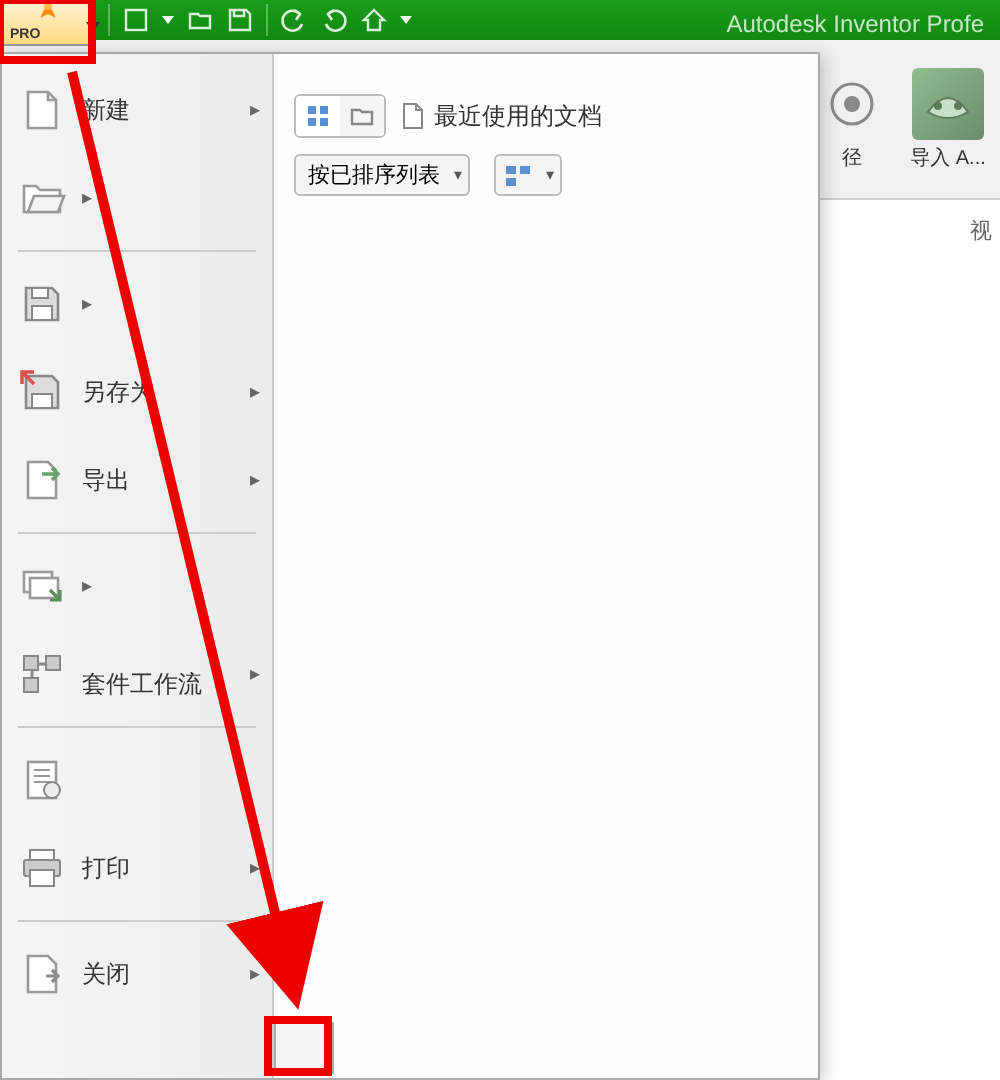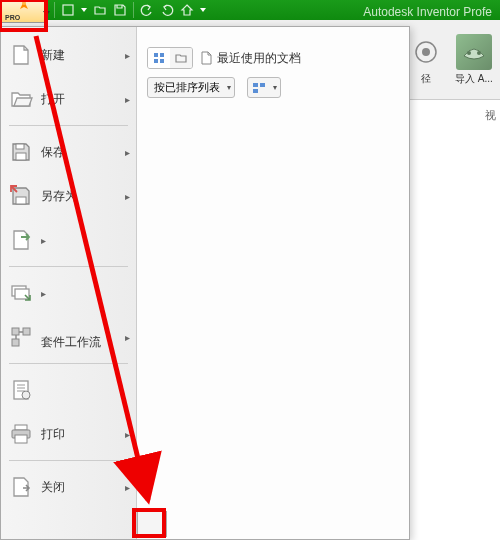--- a/index.html
+++ b/index.html
@@ -148,53 +148,52 @@
       <span class="menu-label">新建</span>
       <span class="menu-arrow">▸</span>
     </div>
     <div class="menu-item">
       <span class="menu-icon">
           <svg width="24" height="24">
             <path d="M3 6 L9 6 L11 8 L21 8 L21 19 L3 19 Z" fill="#fff" stroke="#999" stroke-width="1.3"></path>
             <path d="M5 19 L8 11 L23 11 L20 19 Z" fill="#f5f5f5" stroke="#999" stroke-width="1.3"></path>
           </svg>
         </span>
-      <span class="menu-label">打开</span>
       <span class="menu-arrow">▸</span>
     </div>
     <div class="menu-sep"></div>
     <div class="menu-item">
       <span class="menu-icon">
           <svg width="24" height="24">
             <path d="M4 4 L17 4 L20 7 L20 20 L4 20 Z" fill="#ddd" stroke="#888" stroke-width="1.3"></path>
             <rect x="7" y="4" width="8" height="5" fill="#fff" stroke="#888"></rect>
             <rect x="7" y="13" width="10" height="7" fill="#fff" stroke="#888"></rect>
           </svg>
         </span>
-      <span class="menu-label">保存</span>
       <span class="menu-arrow">▸</span>
     </div>
     <div class="menu-item">
       <span class="menu-icon">
           <svg width="24" height="24">
             <path d="M4 4 L17 4 L20 7 L20 20 L4 20 Z" fill="#ddd" stroke="#888" stroke-width="1.3"></path>
             <rect x="7" y="13" width="10" height="7" fill="#fff" stroke="#888"></rect>
             <path d="M2 2 L8 8 M2 8 L2 2 L8 2" stroke="#d9534f" stroke-width="1.8" fill="none"></path>
           </svg>
         </span>
       <span class="menu-label">另存为</span>
       <span class="menu-arrow">▸</span>
     </div>
     <div class="menu-item">
       <span class="menu-icon">
           <svg width="24" height="24">
             <path d="M5 3 L15 3 L19 7 L19 21 L5 21 Z" fill="#fff" stroke="#999" stroke-width="1.3"></path>
             <path d="M12 9 L20 9 M17 6 L20 9 L17 12" stroke="#6a9e6a" stroke-width="1.8" fill="none"></path>
           </svg>
         </span>
+      <span class="menu-label">导出</span>
       <span class="menu-arrow">▸</span>
     </div>
     <div class="menu-sep"></div>
     <div class="menu-item">
       <span class="menu-icon">
           <svg width="24" height="24">
             <rect x="3" y="5" width="14" height="10" fill="#fff" stroke="#999" stroke-width="1.3"></rect>
             <rect x="6" y="8" width="14" height="10" fill="#fff" stroke="#999" stroke-width="1.3"></rect>
             <path d="M16 14 L21 19 M21 14 L21 19 L16 19" stroke="#5a8f5a" stroke-width="1.6" fill="none"></path>
           </svg>

